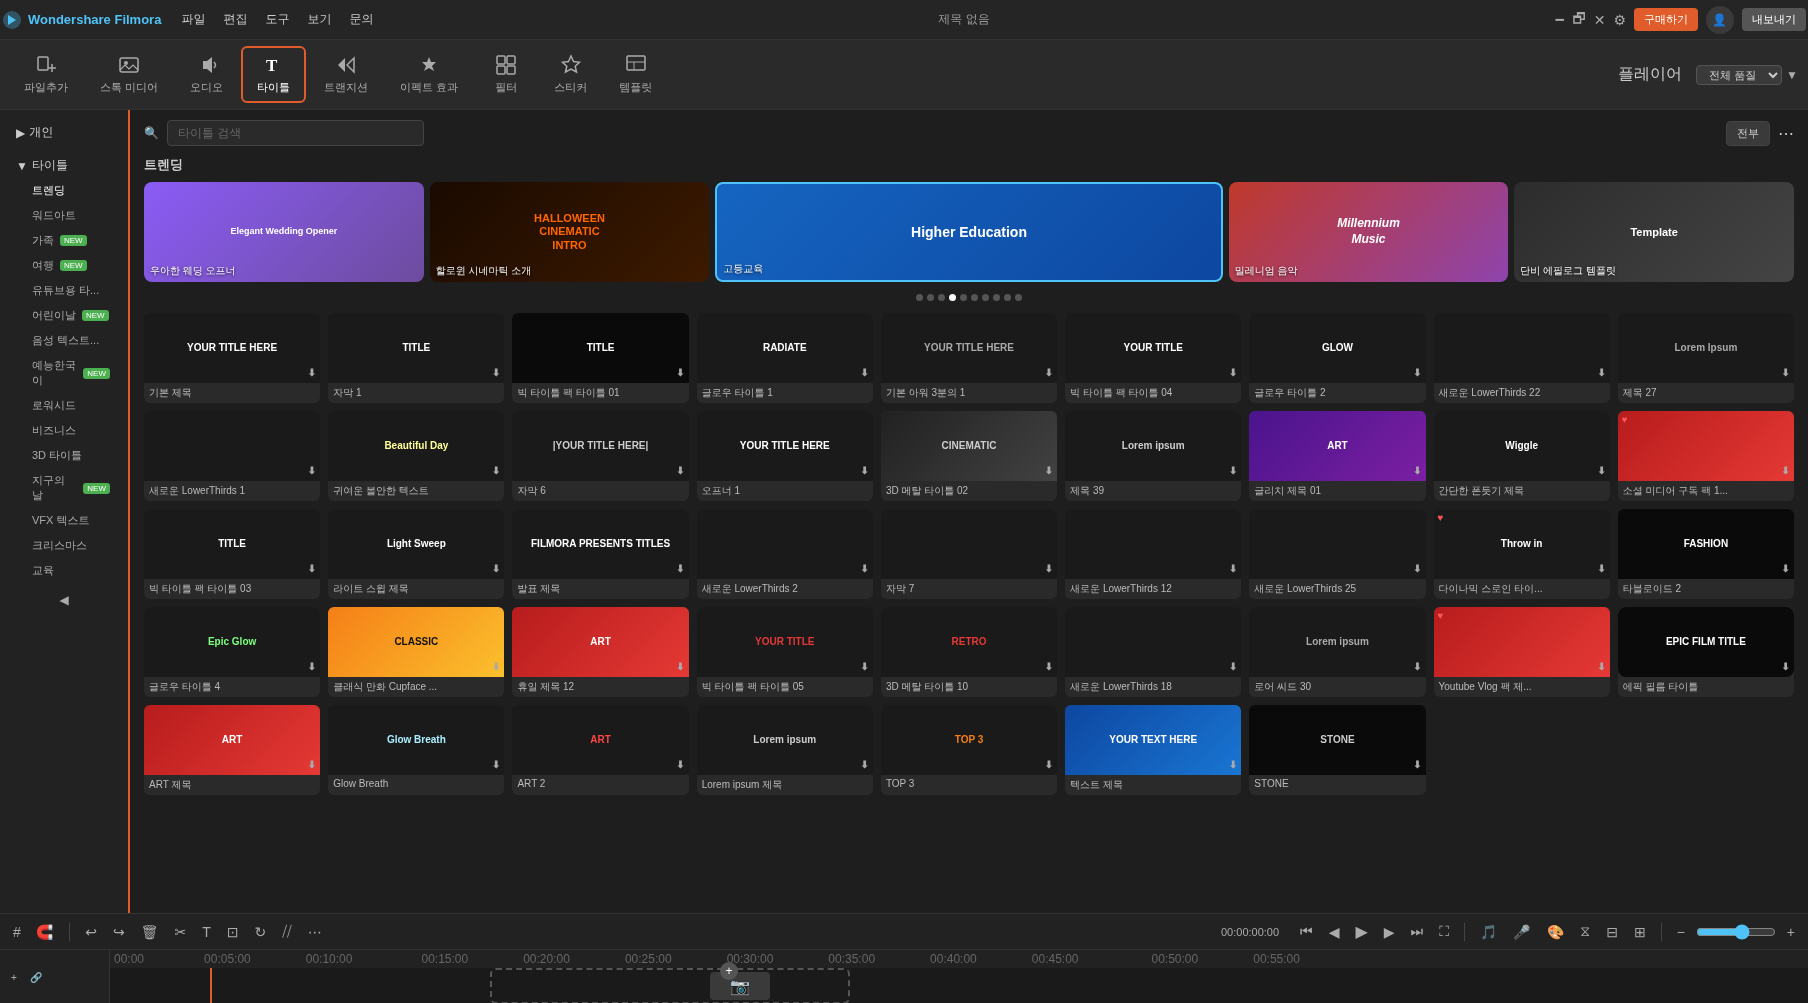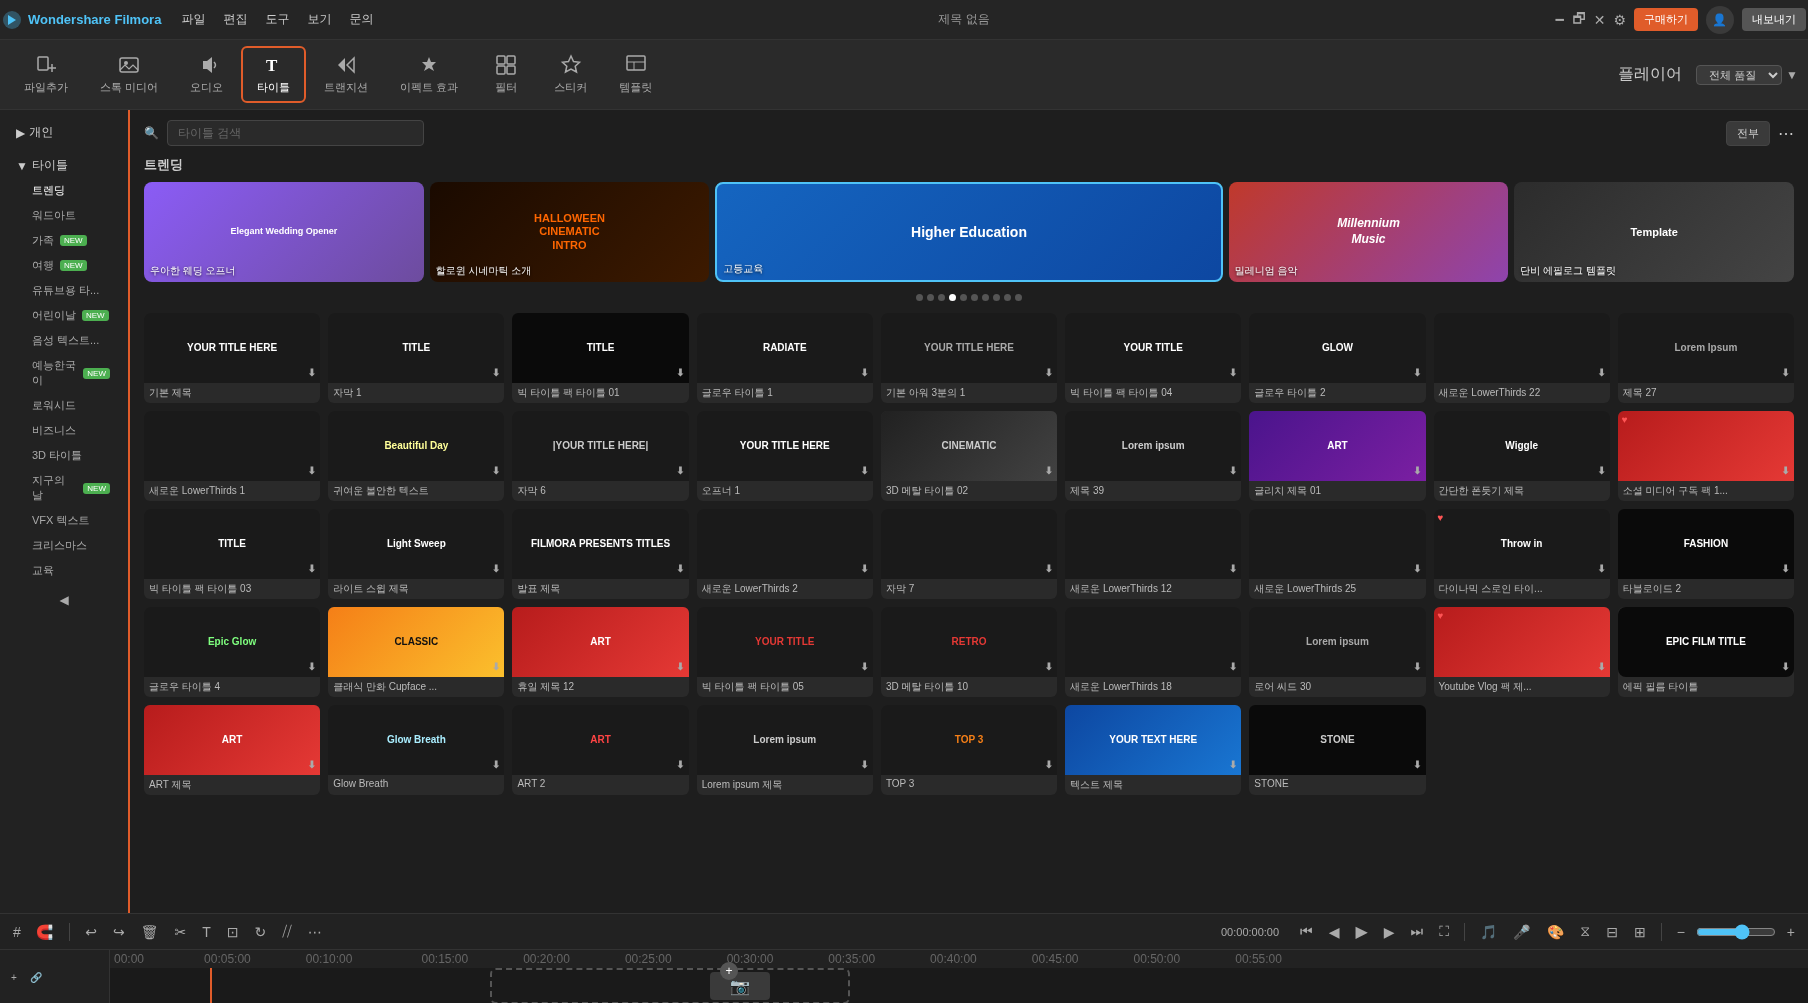--- a/index.html
+++ b/index.html
@@ -564,21 +564,21 @@
       <div style="height:18px;background:#222;display:flex;align-items:center;padding:0 4px;font-size:12px;color:#666;">
         <span style="margin-right:60px;">00:00</span>
         <span style="margin-right:55px;">00:05:00</span>
         <span style="margin-right:69px;">00:10:00</span>
         <span style="margin-right:55px;">00:15:00</span>
         <span style="margin-right:55px;">00:20:00</span>
         <span style="margin-right:55px;">00:25:00</span>
         <span style="margin-right:55px;">00:30:00</span>
         <span style="margin-right:55px;">00:35:00</span>
         <span style="margin-right:55px;">00:40:00</span>
-        <span style="margin-right:55px;">00:45:00</span>
+        <span style="margin-right:73px;">00:45:00</span>
         <span style="margin-right:55px;">00:50:00</span>
         <span style="margin-right:55px;">00:55:00</span>
       </div>
       <div style="height:36px;background:#1a1a1a;position:relative;display:flex;align-items:center;">
 
         <div style="position:absolute;left:380px;border:2px dashed #555;border-radius:6px;width:360px;height:36px;display:flex;align-items:center;justify-content:center;color:#555;font-size:11px;">
         </div>
 
         <div style="position:absolute;left:600px;top:4px;width:60px;height:28px;background:#3a3a3a;border-radius:4px;display:flex;align-items:center;justify-content:center;">
           <span style="font-size:16px;">📷</span>

